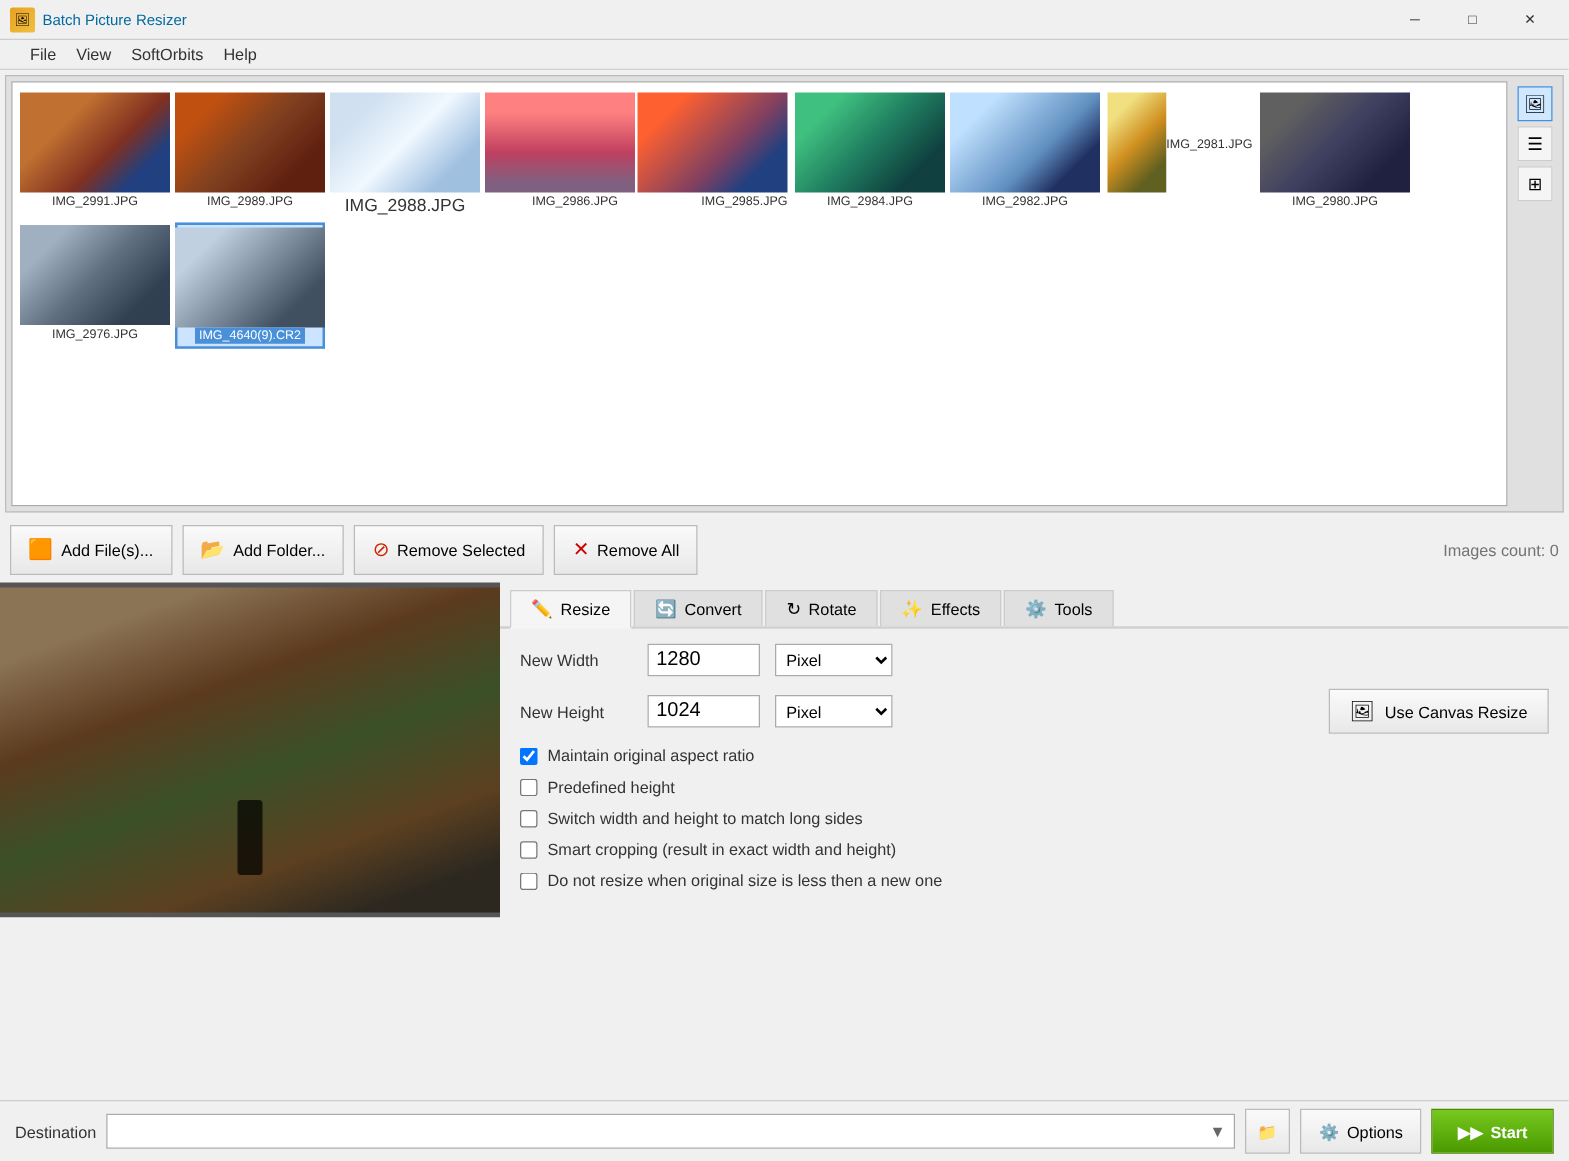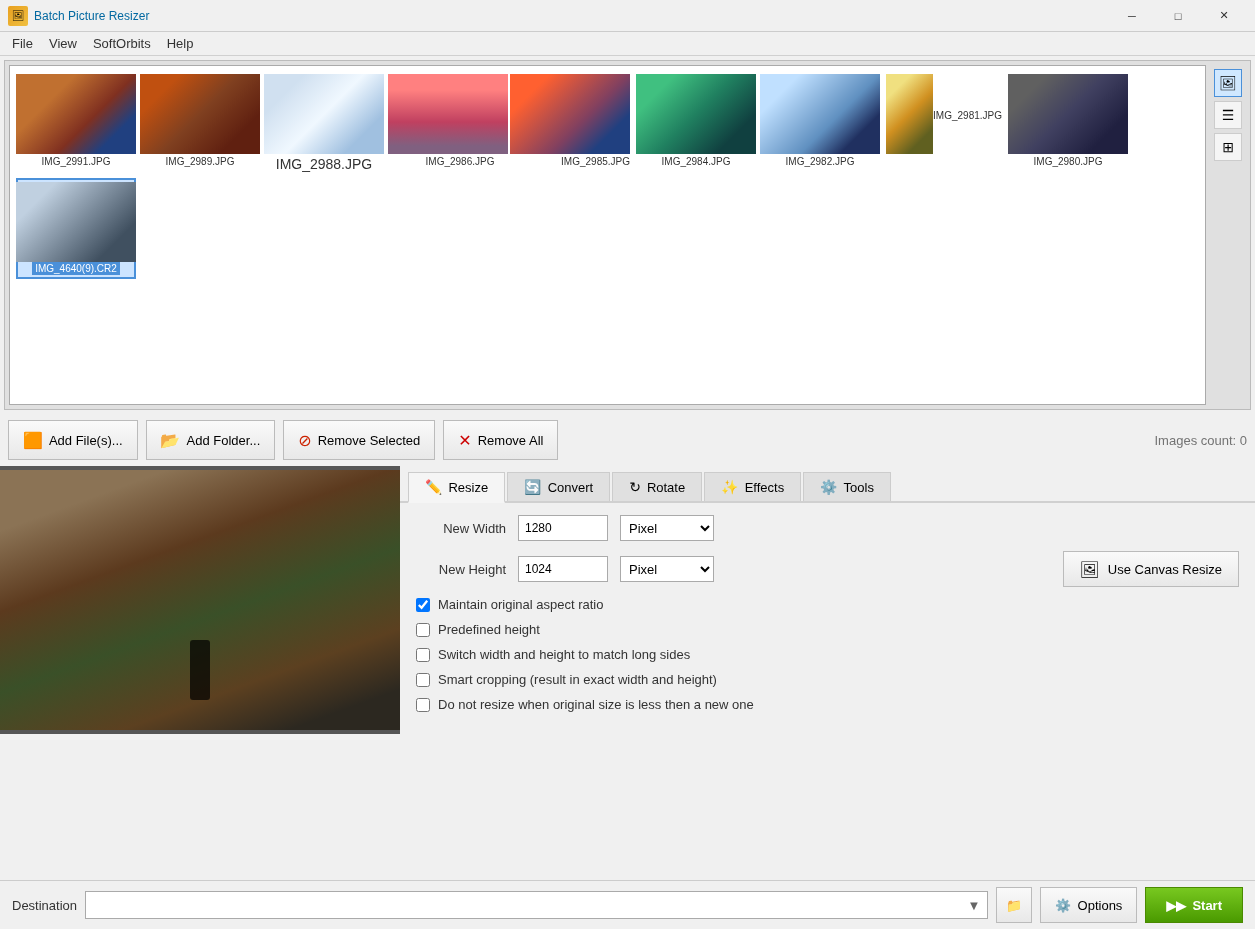--- a/index.html
+++ b/index.html
@@ -11,21 +11,21 @@
       background: #f0f0f0; height: 32px; padding: 0 8px;
       border-bottom: 1px solid #ccc;
     }
     .titlebar-left { display: flex; align-items: center; gap: 6px; }
     .titlebar-icon { width: 20px; height: 20px; background: linear-gradient(135deg, #e8a020, #f0c040); border-radius: 2px; display: flex; align-items: center; justify-content: center; font-size: 10px; }
     .titlebar-title { font-size: 12px; color: #0369a1; }
     .titlebar-controls { display: flex; gap: 0; }
     .titlebar-btn { width: 46px; height: 32px; display: flex; align-items: center; justify-content: center; cursor: pointer; font-size: 11px; color: #333; background: transparent; border: none; }
 
     
-    .menubar { display: flex; align-items: center; height: 24px; padding: 0 4px; background: #f0f0f0; border-bottom: 1px solid #d0d0d0; }
+    .menubar { display: flex; align-items: center; height: 24px; padding: 0 16px; background: #f0f0f0; border-bottom: 1px solid #d0d0d0; }
     .menubar-item { padding: 2px 8px; cursor: pointer; color: #333; }
 
     
     .main-container { display: flex; flex-direction: column; height: calc(929px - 56px); }
     .gallery-panel { flex: 1; background: white; border: 1px solid #aaa; min-height: 360px; padding: 4px; display: flex; flex-wrap: wrap; align-items: flex-start; align-content: flex-start; gap: 4px; overflow: auto; }
     .gallery-sidebar { display: flex; flex-direction: column; gap: 4px; margin-left: 4px; padding: 4px; }
     .sidebar-btn { width: 28px; height: 28px; border: 1px solid #ccc; background: #f5f5f5; cursor: pointer; display: flex; align-items: center; justify-content: center; font-size: 14px; }
     .sidebar-btn.active { background: #d0e8ff; border-color: #4a90d9; }
 
     
@@ -48,22 +48,22 @@
 
     
     .tabs { display: flex; padding: 6px 8px 0 8px; gap: 2px; background: #f0f0f0; border-bottom: 2px solid #d0d0d0; }
     .tab { display: flex; align-items: center; gap: 6px; padding: 6px 16px; cursor: pointer; background: #e0e0e0; border: 1px solid #ccc; border-bottom: none; font-size: 13px; }
     .tab.active { background: #f5f5f5; border-bottom: 2px solid #f5f5f5; margin-bottom: -2px; }
     .tab-icon { font-size: 14px; }
 
     
     .options-panel { padding: 12px 16px; flex: 1; }
     .options-row { display: flex; align-items: center; gap: 12px; margin-bottom: 10px; }
-    .options-label { width: 90px; text-align: right; color: #333; }
-    .options-input { width: 90px; height: 26px; border: 1px solid #aaa; padding: 2px 6px; background: white; font-size: 12px; }
+    .options-label { width: 90px; text-align: left; color: #333; }
+    .options-input { width: 90px; height: 26px; border: 1px solid #aaa; padding: 2px 6px; background: white; font-size: 16px; }
     .options-select { height: 26px; border: 1px solid #aaa; padding: 2px 4px; background: white; font-size: 13px; cursor: pointer; }
     .standard-size-select { height: 28px; border: 1px solid #aaa; padding: 2px 8px; background: white; font-size: 13px; cursor: pointer; width: 320px; }
 
     
     .checkbox-row { display: flex; align-items: center; gap: 8px; margin-bottom: 10px; }
     .checkbox-row input[type="checkbox"] { width: 14px; height: 14px; cursor: pointer; }
     .checkbox-row label { color: #333; cursor: pointer; }
 
     
     .canvas-resize-btn { display: flex; align-items: center; gap: 8px; padding: 6px 16px; border: 1px solid #bbb; background: linear-gradient(to bottom, #fafafa, #e8e8e8); cursor: pointer; height: 36px; margin-left: 10px; }
@@ -137,20 +137,24 @@
           <div style="width: 120px; height: 80px; background: linear-gradient(135deg, rgb(192, 224, 255) 20%, rgb(96, 144, 192) 60%, rgb(32, 48, 96) 80%);"></div>
           <div style="font-size: 10px; text-align: center; color: rgb(51, 51, 51); margin-top: 2px;">IMG_2982.JPG</div>
         </div>
         <div class="thumb-item" style="display: flex; flex-direction: row; align-items: center; width: 120px; cursor: pointer; padding: 2px;">
           <div style="width: 120px; height: 80px; background: linear-gradient(135deg, rgb(240, 224, 128) 20%, rgb(208, 144, 32) 50%, rgb(96, 96, 32) 80%);"></div>
           <div style="font-size: 10px; text-align: center; color: rgb(51, 51, 51); margin-top: 2px;">IMG_2981.JPG</div>
         </div>
         <div class="thumb-item" style="display: flex; flex-direction: column; align-items: center; width: 120px; cursor: pointer; padding: 2px;">
           <div style="width: 120px; height: 80px; background: linear-gradient(135deg, rgb(96, 96, 96) 20%, rgb(64, 64, 96) 50%, rgb(32, 32, 64) 80%);"></div>
           <div style="font-size: 10px; text-align: center; color: rgb(51, 51, 51); margin-top: 2px;">IMG_2980.JPG</div>
+        </div>
+        <div class="thumb-item" style="display: flex; flex-direction: column; align-items: center; width: 120px; cursor: pointer; padding: 2px;">
+          <div style="width: 120px; height: 80px; background: linear-gradient(135deg, rgb(160, 176, 192) 20%, rgb(96, 112, 128) 50%, rgb(48, 64, 80) 80%);"></div>
+          <div style="font-size: 10px; text-align: center; color: rgb(51, 51, 51); margin-top: 2px;">IMG_2976.JPG</div>
         </div>
         <div class="thumb-item selected" style="display: flex; flex-direction: column; align-items: center; width: 120px; cursor: pointer; padding: 2px; background: rgb(204, 228, 255); border: 2px solid rgb(74, 144, 217);">
           <div style="width: 120px; height: 80px; background: linear-gradient(135deg, rgb(192, 208, 224) 20%, rgb(128, 144, 160) 50%, rgb(64, 80, 96) 80%);"></div>
           <div style="font-size: 10px; text-align: center; background: rgb(74, 144, 217); color: white; padding: 1px 3px; word-break: break-all;">IMG_4640(9).CR2</div>
         </div>
       </div>
     <div class="gallery-sidebar" style="display:flex;flex-direction:column;gap:4px;margin-left:4px;">
       <button class="sidebar-btn active">🖼</button>
       <button class="sidebar-btn">☰</button>
       <button class="sidebar-btn">⊞</button>

